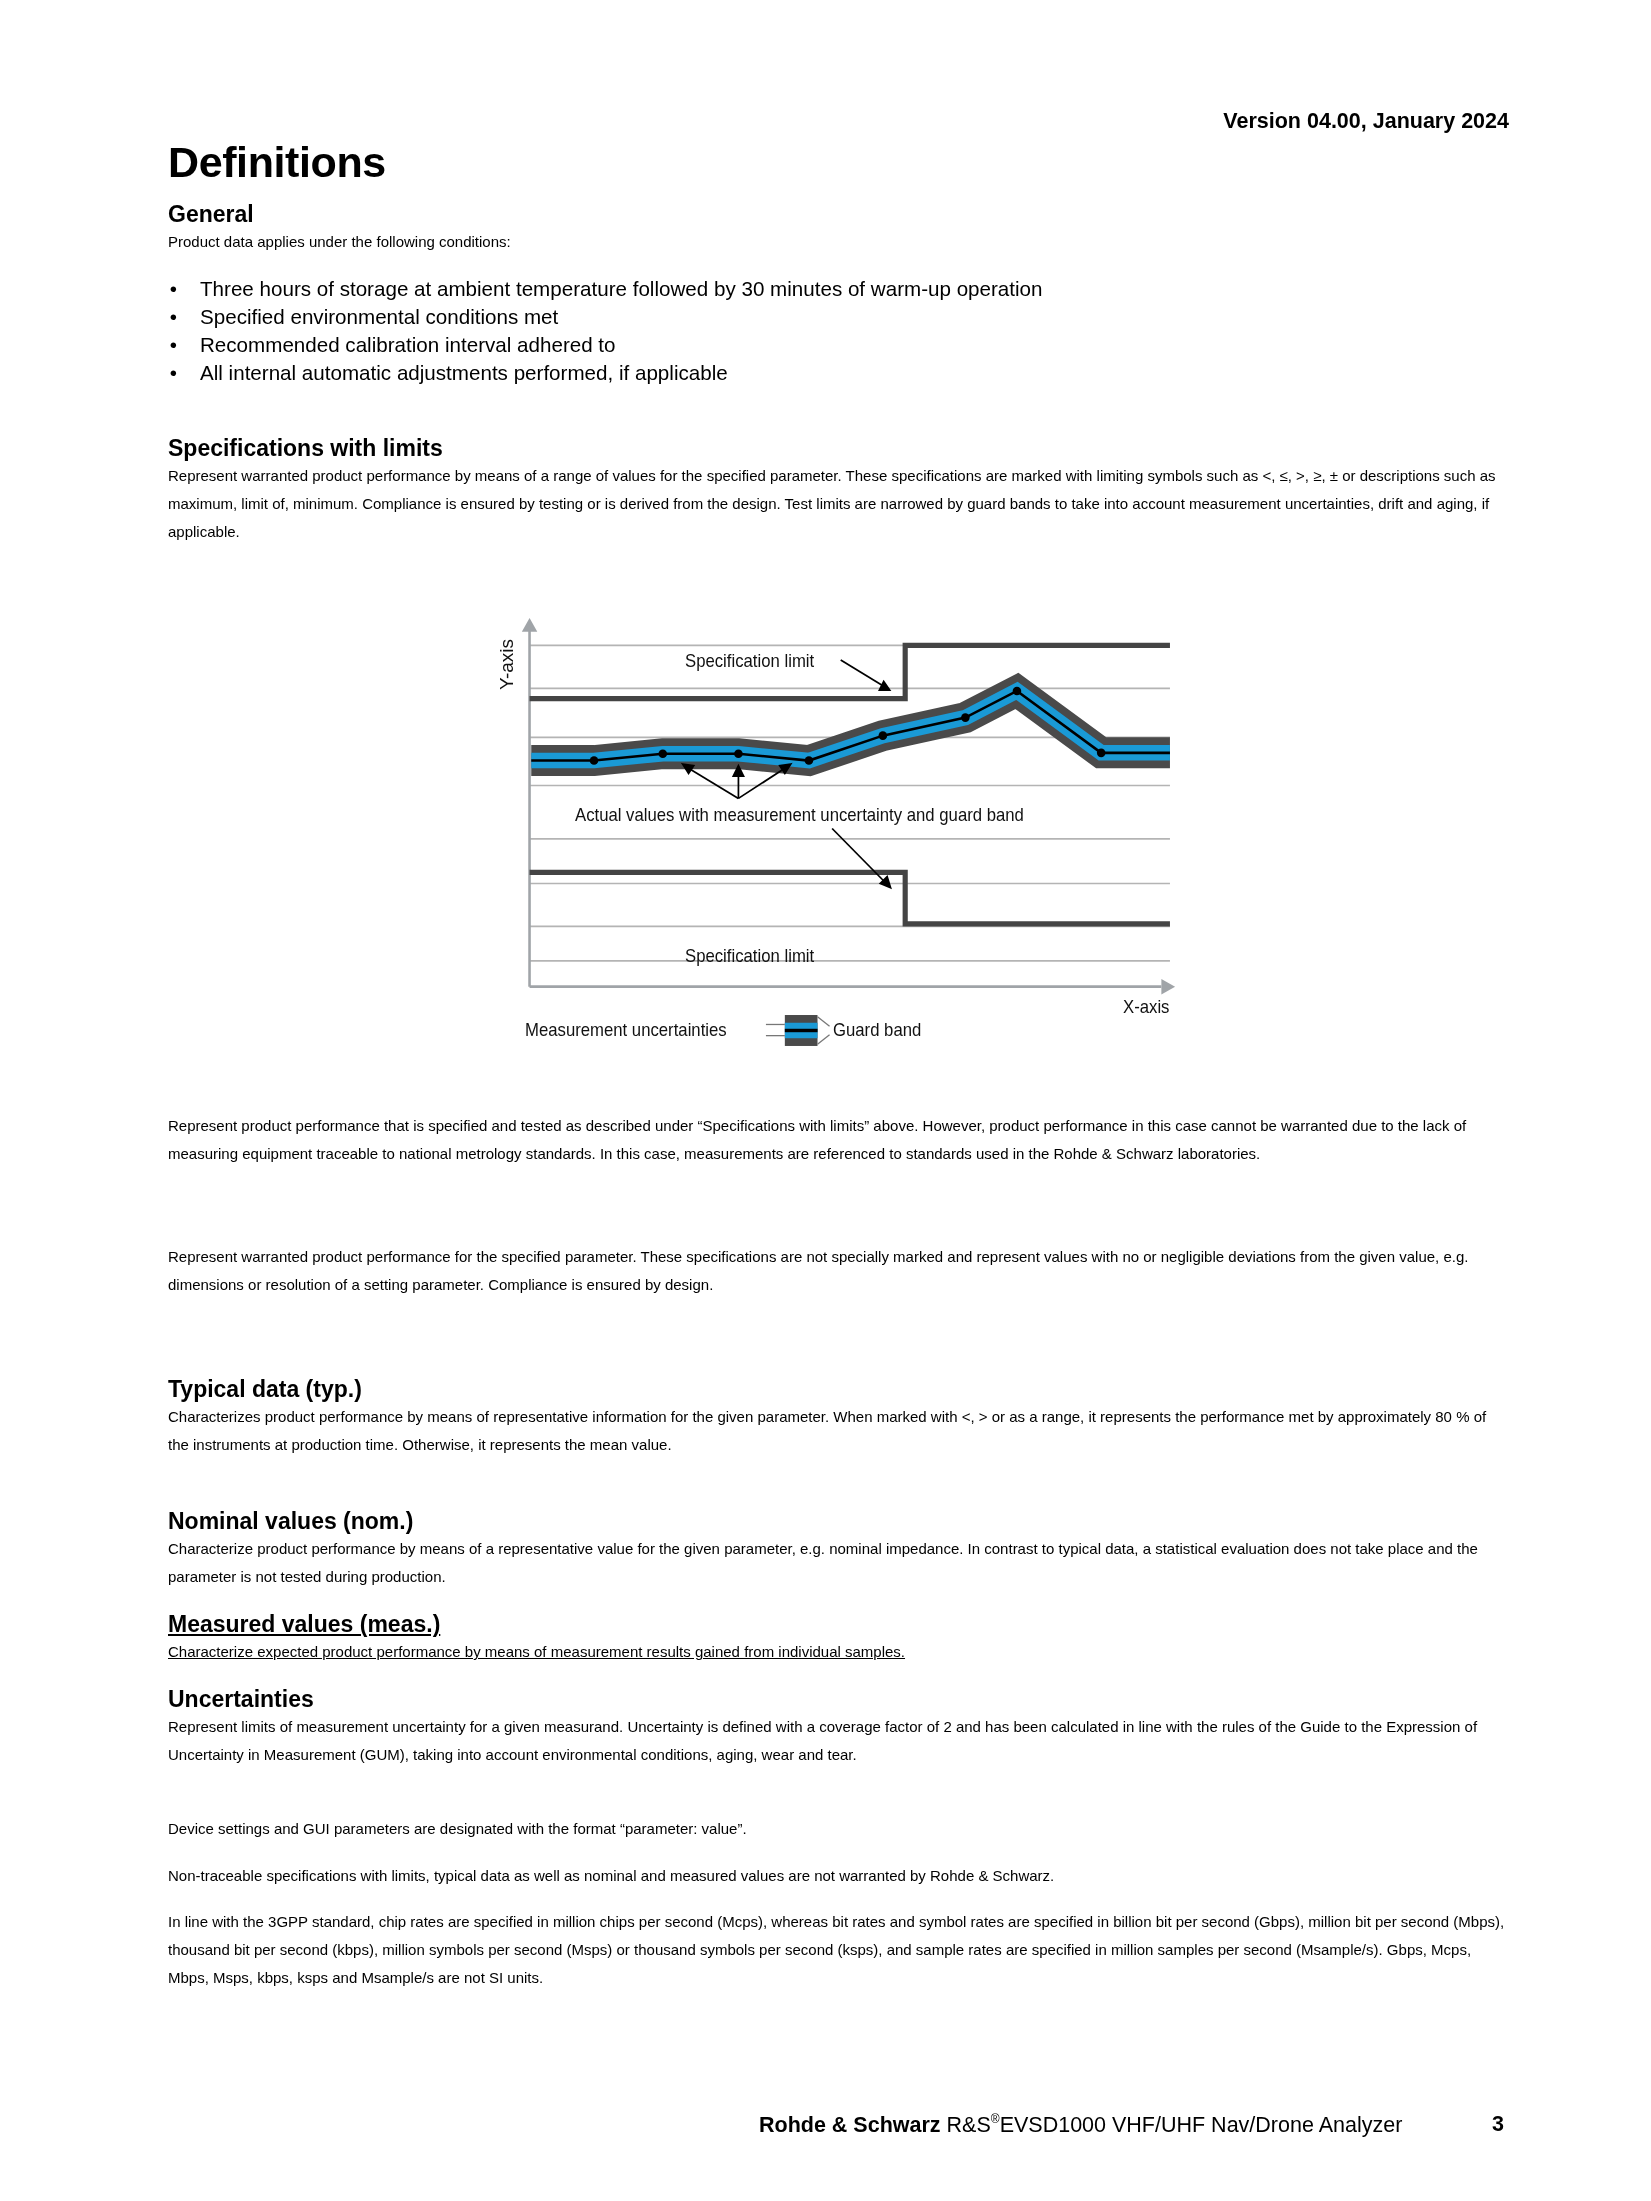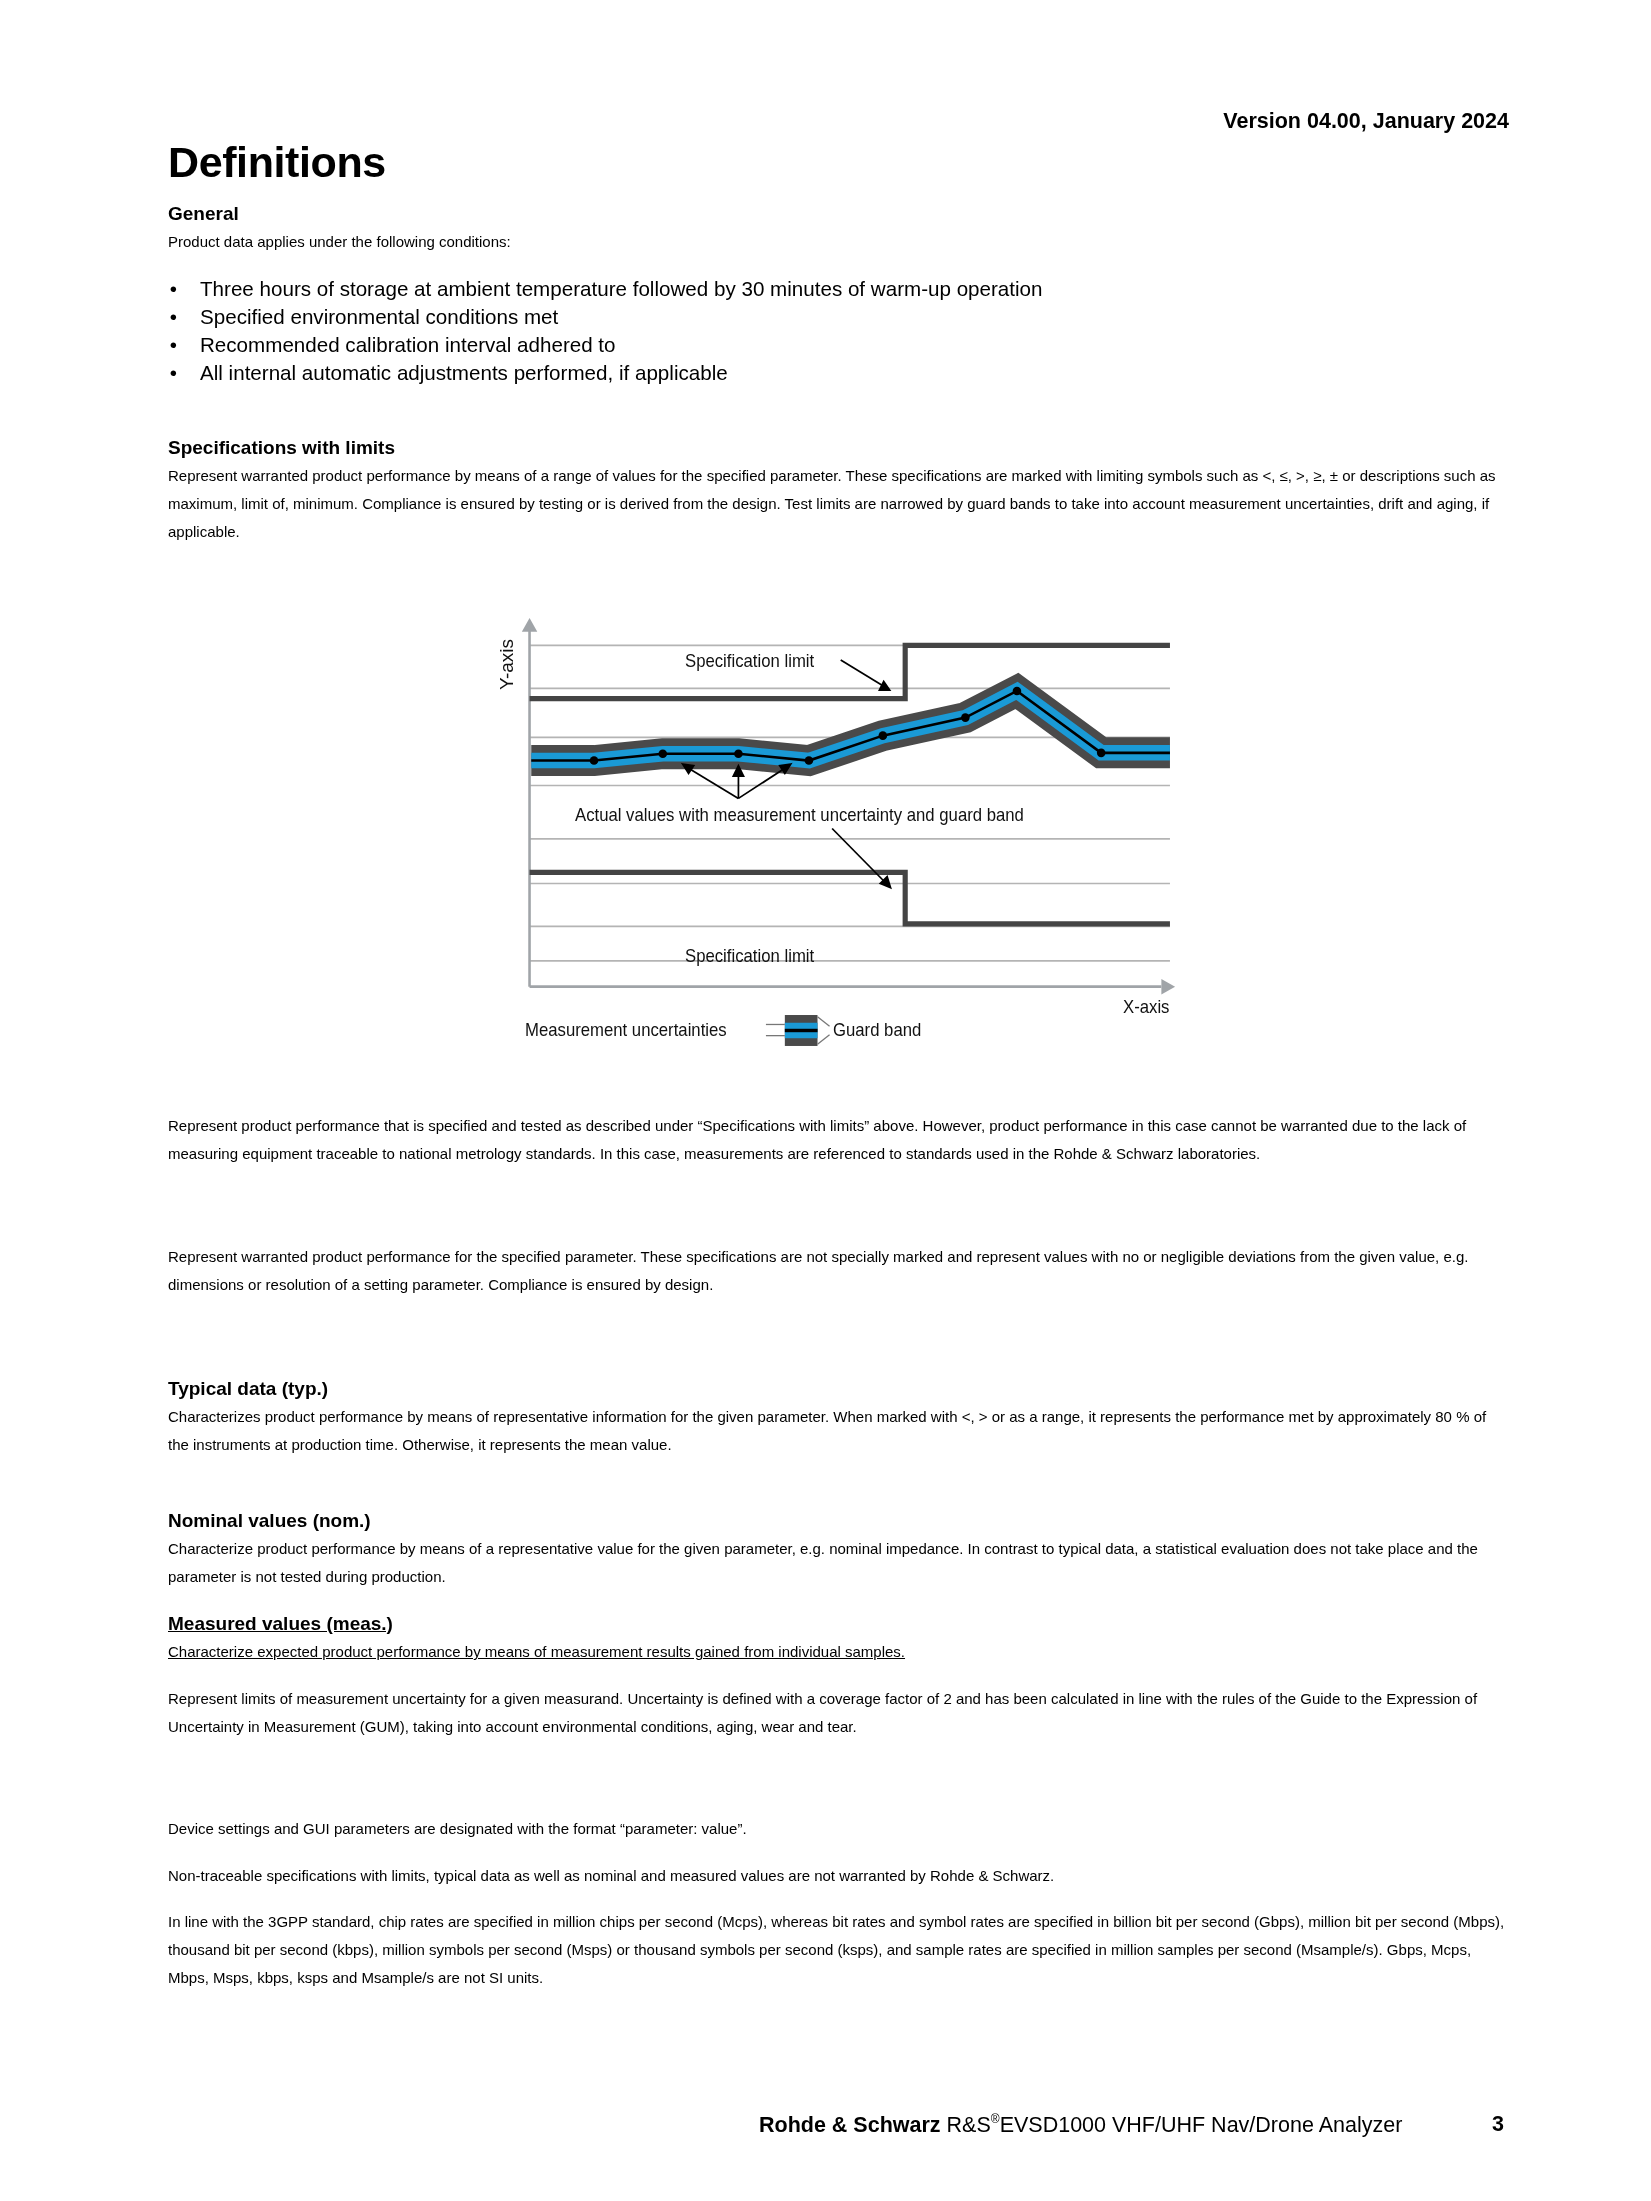--- a/index.html
+++ b/index.html
@@ -1,21 +1,21 @@
 <!DOCTYPE html>
 <html style="font-size:13.8px"><head>
 <meta charset="utf-8">
 <style>
   html, body { margin: 0; padding: 0; background: #ffffff; }
   body { width: 1652px; height: 2202px; position: relative; overflow: hidden;
          font-family: "Liberation Sans", sans-serif; color: #000; }
   .abs { position: absolute; }
   .version { right: 143px; top: 72px; font-size: 21.5px; font-weight: bold; margin-top: 37px; }
   .title { left: 168px; top: 138px; font-size: 43px; font-weight: bold; letter-spacing: -0.4px; }
-  .h { font-weight: bold; font-size: 19px; line-height: 28px; }
+  .h { font-weight: bold; font-size: 23px; line-height: 28px; }
   .p { font-size: 15px; line-height: 28px; margin: 0; }
   .section { left: 168px; width: 1342px; }
   ul.bullets { margin: 0; padding: 0; list-style: none; }
   ul.bullets li { position: relative; padding-left: 32px; font-size: 20.6px; line-height: 28px; }
   ul.bullets li .dot { position: absolute; left: 1.7px; top: 0; }
   .diagram { left: 482px; top: 611px; width: 714px; height: 447px; }
   .diagram svg { position: absolute; left: 0; top: 0; }
   .dlabel { position: absolute; font-family: "Liberation Sans", sans-serif; font-size: 19px;
             color: #111; white-space: nowrap; transform: scaleX(0.88); transform-origin: left center; }
   .ylabel { position: absolute; font-size: 19px; color: #111; transform: rotate(-90deg); transform-origin: left top; white-space: nowrap; }
@@ -135,20 +135,21 @@
   <div class="h">Nominal values (nom.)</div>
   <p class="p">Characterize product performance by means of a representative value for the given parameter, e.g. nominal impedance. In contrast to typical data, a statistical evaluation does not take place and the parameter is not tested during production.</p>
 </div>
 
 <div class="abs section" style="top:1610px;text-decoration:underline;">
   <div class="h">Measured values (meas.)</div>
   <p class="p">Characterize expected product performance by means of measurement results gained from individual samples.</p>
 </div>
 
 <div class="abs section" style="top:1685px;">
+  <div class="h">Uncertainties</div>
   <p class="p">Represent limits of measurement uncertainty for a given measurand. Uncertainty is defined with a coverage factor of 2 and has been calculated in line with the rules of the Guide to the Expression of Uncertainty in Measurement (GUM), taking into account environmental conditions, aging, wear and tear.</p>
 </div>
 
 <div class="abs section" style="top:1815px;">
   <p class="p">Device settings and GUI parameters are designated with the format “parameter: value”.</p>
 </div>
 <div class="abs section" style="top:1862px;">
   <p class="p">Non-traceable specifications with limits, typical data as well as nominal and measured values are not warranted by Rohde &amp; Schwarz.</p>
 </div>
 <div class="abs section" style="top:1908px;">

